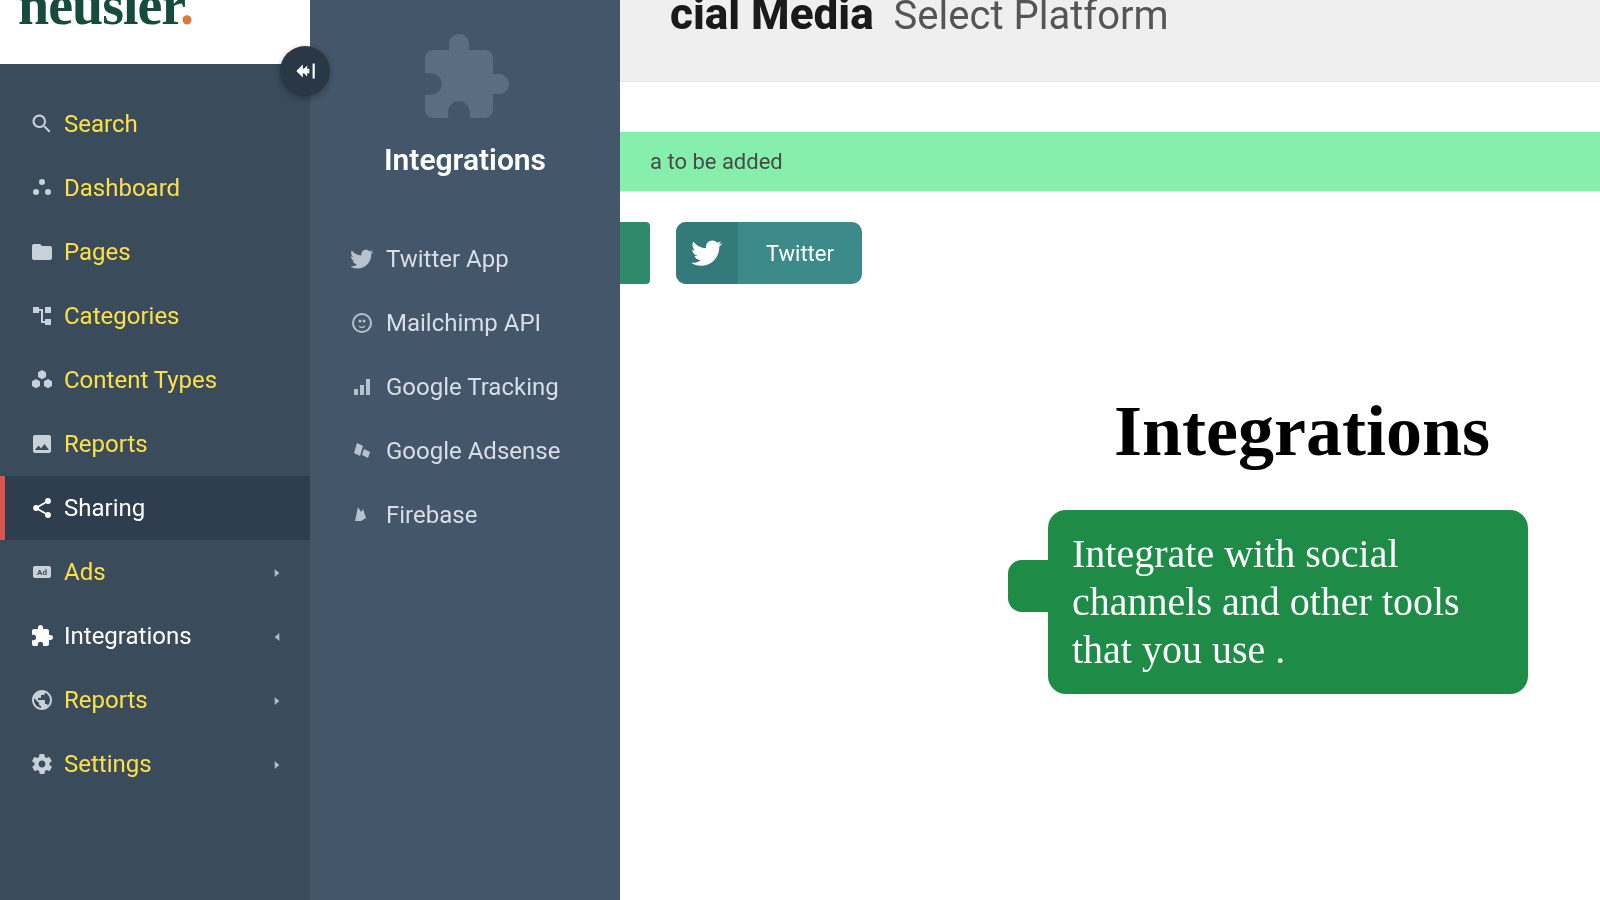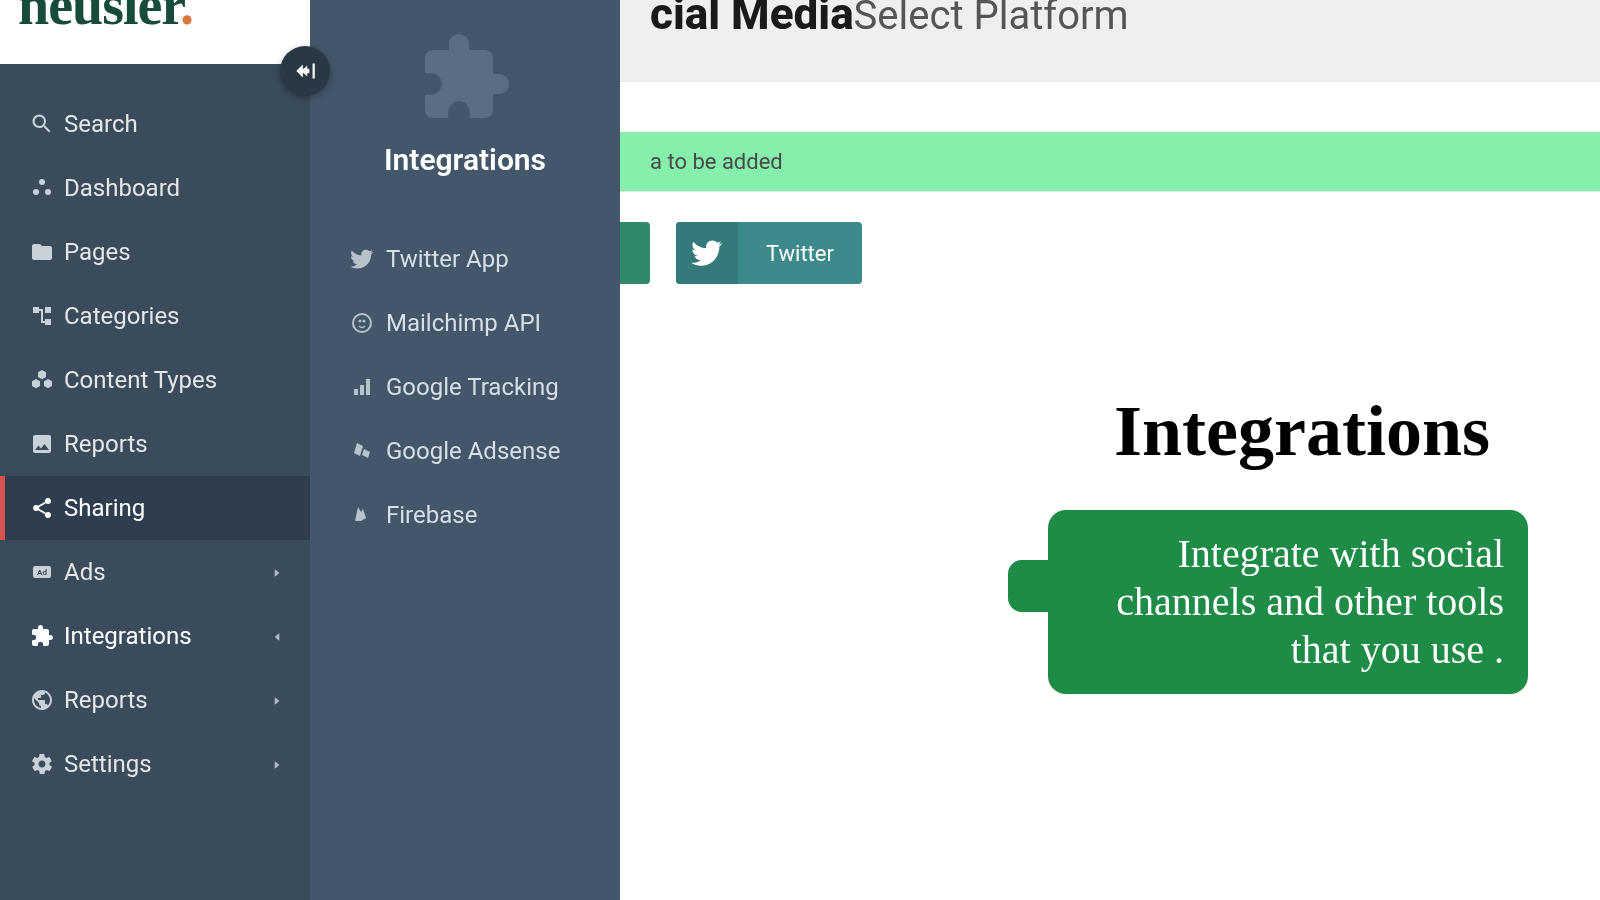--- a/index.html
+++ b/index.html
@@ -34,21 +34,21 @@
   .logo-dot {
     color: #d97a3a;
   }
   .nav { padding-top: 28px; }
   .nav-item {
     display: flex;
     align-items: center;
     padding: 18px 26px 18px 30px;
     font-size: 24px;
     cursor: pointer;
-    color: #e5e5e5;
+    color: #fde047;
     position: relative;
   }
   .nav-item .icon { width: 34px; height: 28px; display: flex; align-items: center; justify-content: flex-start; }
   .nav-item .icon svg { width: 24px; height: 24px; fill: #c8d0d8; }
   .nav-item.active { background: #2f3e4e; color: #fff; }
   .nav-item.active .icon svg { fill: #fff; }
   .nav-item.sharing-active::before {
     content: "";
     position: absolute;
     left: 0; top: 0; bottom: 0;
@@ -110,20 +110,21 @@
   .main {
     position: absolute;
     left: 390px; right: 0; top: 0;
     z-index: 5;
   }
   .main-header {
     background: #efefef;
     padding: 0 30px 28px 30px;
     display: flex;
     align-items: baseline;
+    gap: 20px;
     border-bottom: 1px solid #e5e5e5;
     position: relative;
     height: 82px;
   }
   .main-title {
     font-size: 44px;
     font-weight: 800;
     color: #1a1a1a;
     line-height: 1;
     padding-top: 0;
@@ -143,21 +144,21 @@
     color: #4a4a4a;
     border-bottom: 1px solid #e5e5e5;
     height: 60px;
     display: flex;
     align-items: center;
   }
   .platform-btn {
     display: flex;
     align-items: center;
     height: 62px;
-    border-radius: 4px;
+    border-radius: 10px;
     overflow: hidden;
     color: #fff;
     font-size: 22px;
     cursor: pointer;
   }
   .platform-btn .p-icon {
     width: 62px; height: 62px;
     display: flex; align-items: center; justify-content: center;
   }
   .platform-btn .p-icon svg { width: 32px; height: 32px; fill: #fff; }
@@ -187,21 +188,21 @@
   .anno-box {
     position: absolute;
     right: 72px;
     top: 510px;
     max-width: 480px;
     background: #1e8b46;
     color: #fff;
     font-family: Georgia, "Times New Roman", serif;
     font-size: 40px;
     line-height: 1.2;
-    text-align: right;
+    text-align: left;
     padding: 20px 24px 20px 24px;
     border-radius: 18px;
     z-index: 50;
   }
   .anno-box::before {
     content: "";
     position: absolute;
     left: -40px;
     top: 50px;
     width: 60px;

